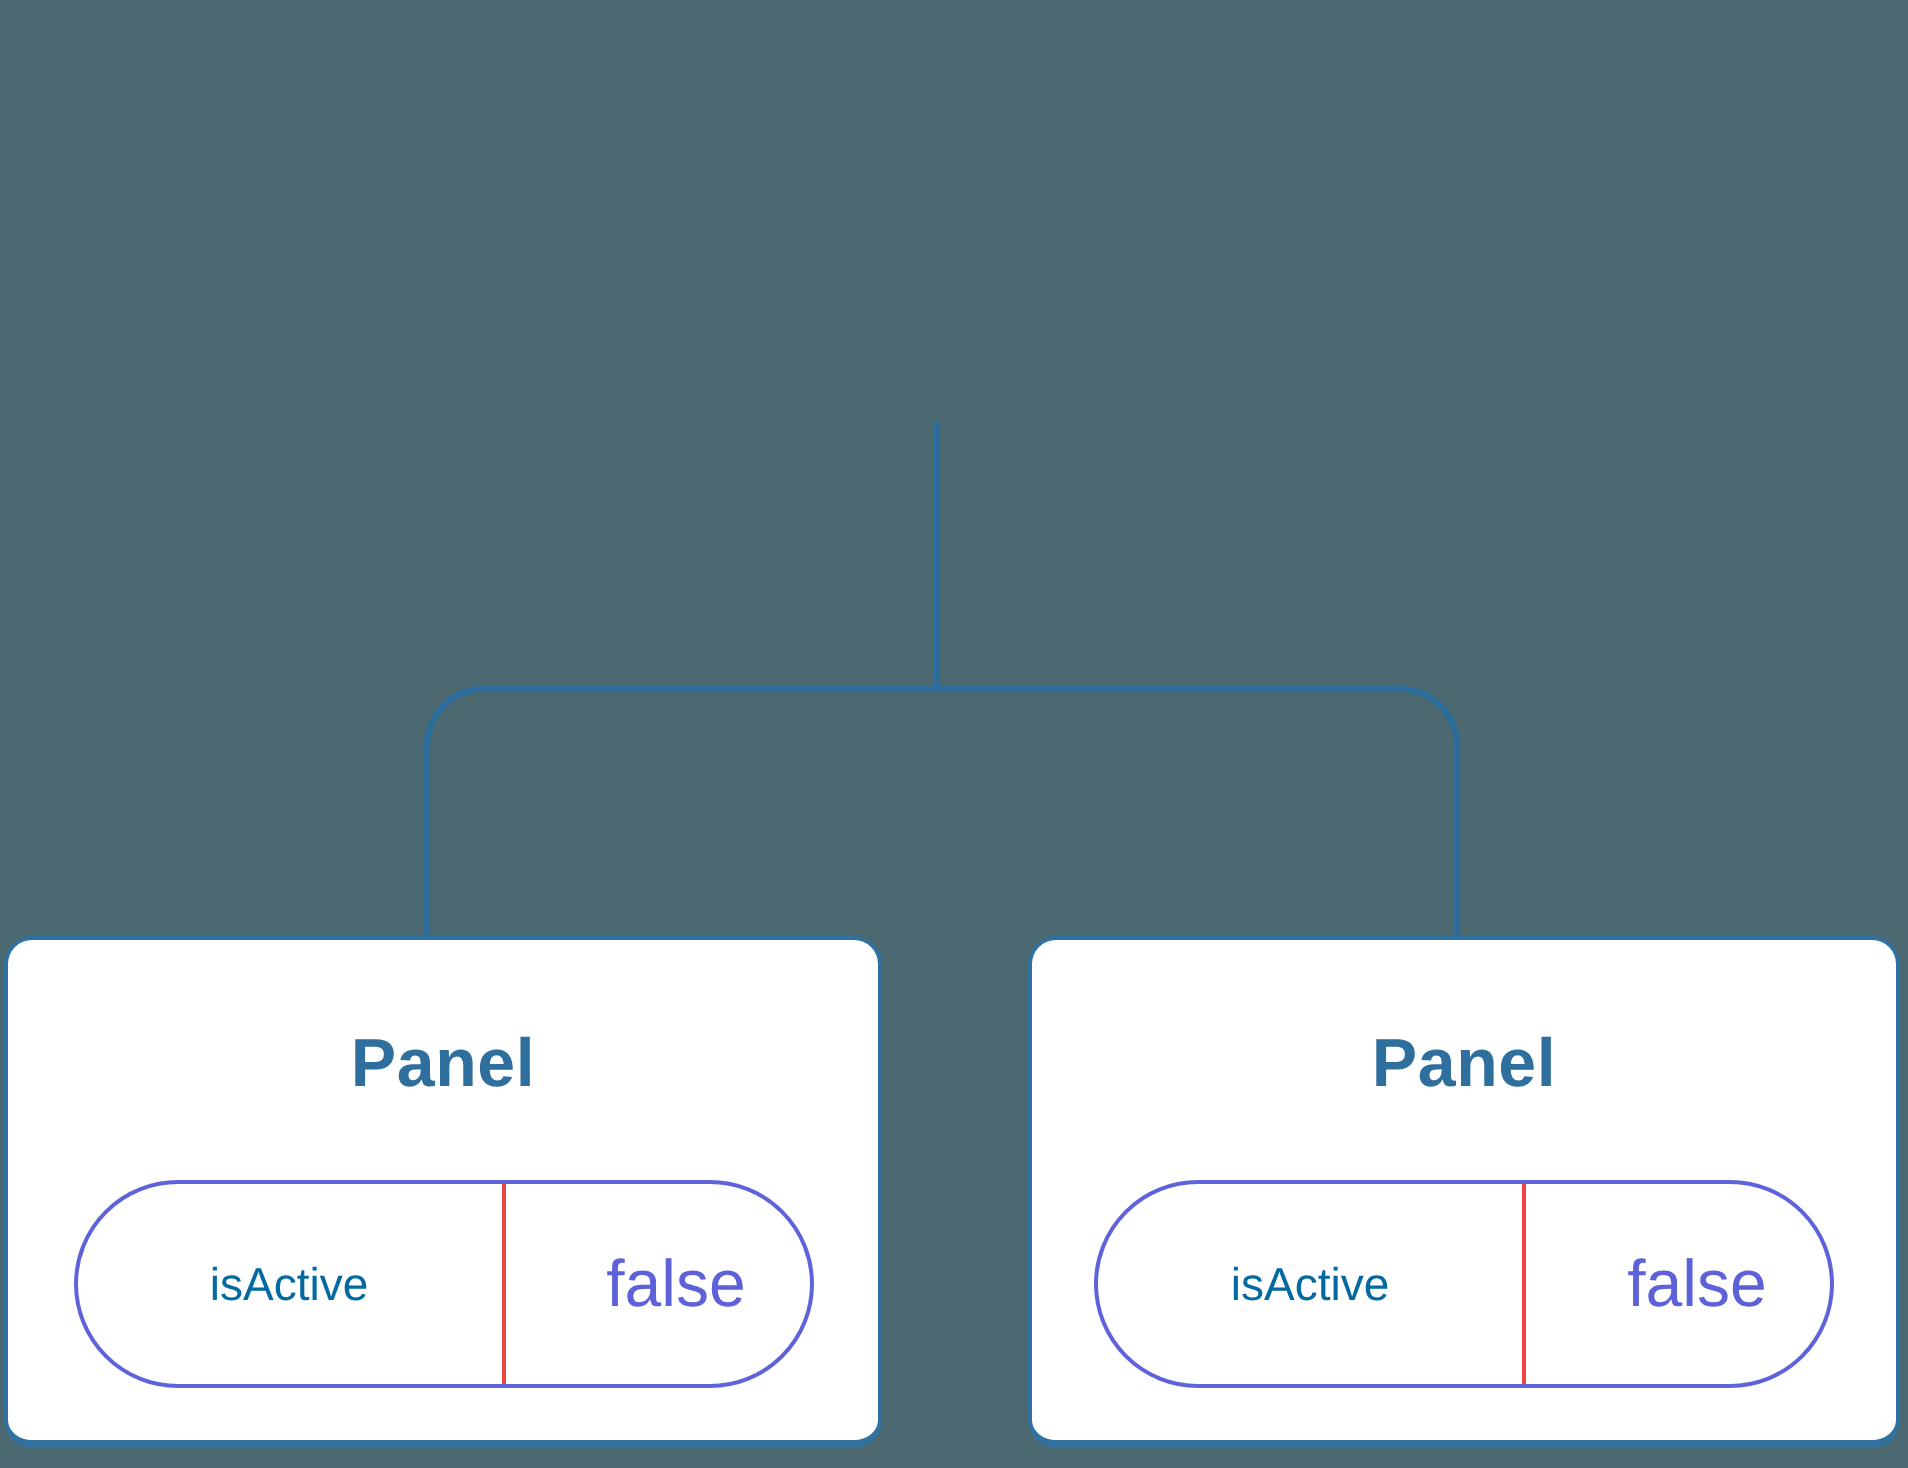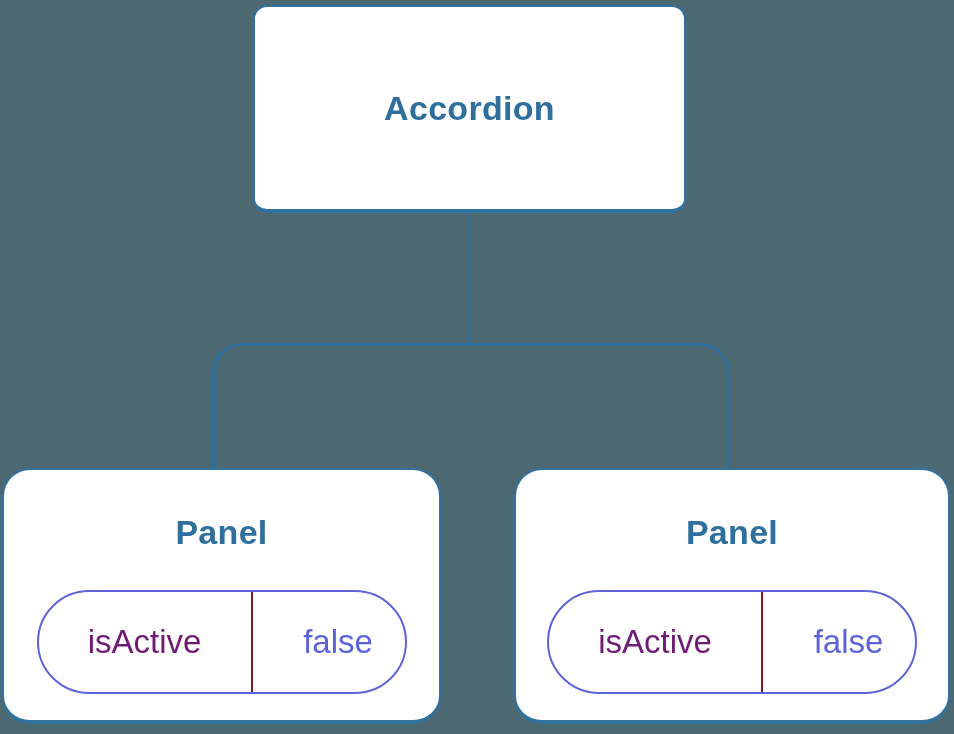--- a/index.html
+++ b/index.html
@@ -60,21 +60,20 @@
     font-size: 34px;
     font-weight: 600;
     letter-spacing: 0.3px;
   }
   .node-panel {
     top: 468px;
     height: 256px;
     display: flex;
     flex-direction: column;
     align-items: center;
-    border-radius: 28px;
   }
   .node-panel-left  { left: 2px;   width: 439px; }
   .node-panel-right { left: 514px; width: 436px; }
   .panel-title {
     margin-top: 40px;
     line-height: 44px;
   }
 
   
   .state-pill {
@@ -87,46 +86,43 @@
     display: flex;
     align-items: stretch;
     overflow: hidden;
     background: #FFFFFF;
   }
   .state-name {
     flex: 0 0 212px;
     display: flex;
     align-items: center;
     justify-content: center;
-    color: #701a75;
-    font-size: 33px;
-    border-right: 2px solid #7f1d1d;
+    color: #0369a1;
+    font-size: 23px;
+    border-right: 2px solid #ef4444;
   }
   .state-value {
     flex: 1 1 auto;
     display: flex;
     align-items: center;
     justify-content: center;
     color: #5D62DA;
     font-size: 33px;
     padding-left: 19px;
   }
 </style>
 </head>
 <body>
 
 <div class="stage">
 
   <div class="connector-stem"></div>
 
   <div class="connector-branches"></div>
 
-  <div class="node node-root">
-    <span class="node-title">Accordion</span>
-  </div>
 
   <div class="node node-panel node-panel-left">
     <span class="node-title panel-title">Panel</span>
     <div class="state-pill">
       <span class="state-name">isActive</span>
       <span class="state-value">false</span>
     </div>
   </div>
 
   <div class="node node-panel node-panel-right">

